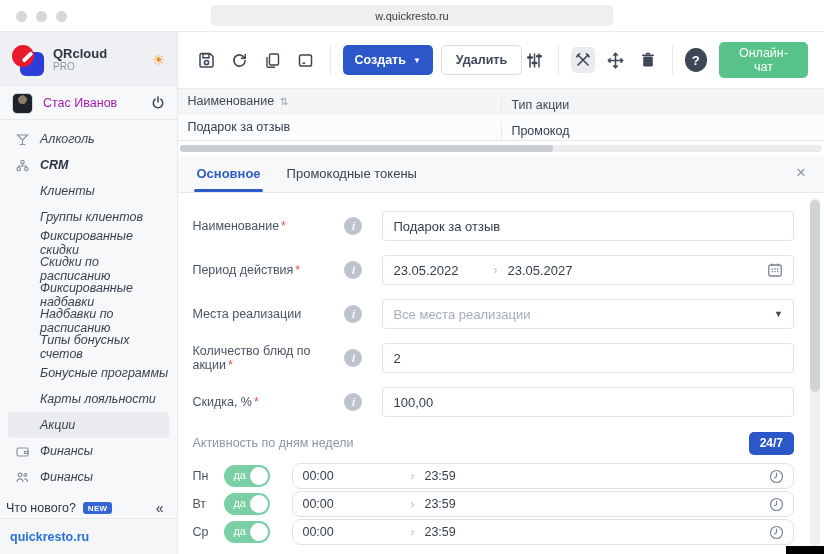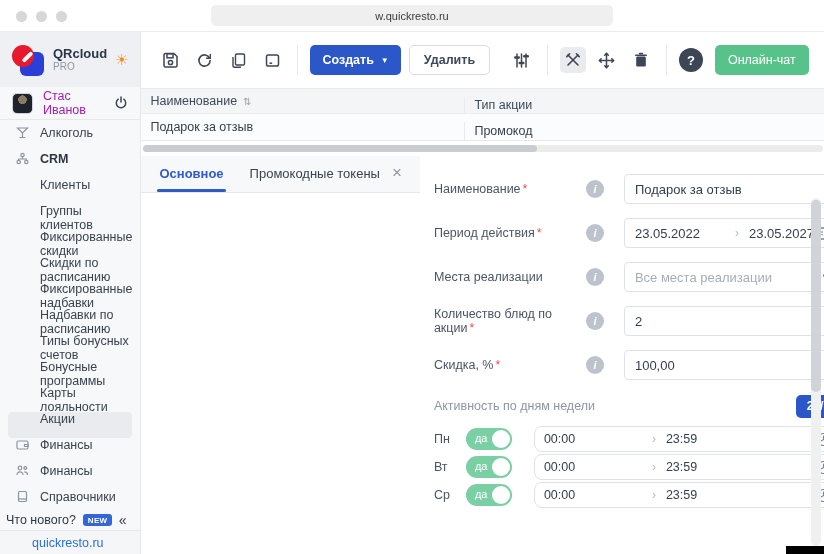--- a/index.html
+++ b/index.html
@@ -28,72 +28,72 @@
   .brand-name { font-size:13px; font-weight:bold; color:#2b3644; }
   .brand-tier { font-size:10px; color:#8d96a3; }
   .sun { margin-left:auto; color:#f0931f; font-size:15px; }
   .user-row { height:33px; display:flex; align-items:center; padding:0 12px; border-bottom:1px solid #e6e8ec; flex:none; }
   .avatar { width:21px; height:21px; border-radius:5px; margin-right:10px; flex:none;
     background:radial-gradient(circle at 50% 30%, #8a7a66 0 26%, #1d222b 27%); border:1px solid #cfd3d9; }
   .user-name { font-size:12.5px; color:#a21caf; }
   .power { margin-left:auto; color:#3c4654; display:flex; }
 
   .menu { flex:1; padding:6px 8px 0 8px; overflow:hidden; }
-  .menu-item { height:26px; display:flex; border-radius:4px;
-    padding-left:6px; font-size:12.5px; color:#39434f; cursor:default; }
+  .menu-item { height:26px; display:flex; align-items:center; border-radius:4px;
+    padding-left:6px; font-size:12.5px; color:#39434f; cursor:default;font-style:italic; }
   .menu-item .mi-icon { width:16px; margin-right:10px; color:#8b94a1; display:flex; justify-content:center; flex:none; }
   .menu-item.sub { padding-left:32px; }
   .menu-item.bold { font-weight:bold; color:#2b3644; }
   .menu-item.active { background:#e9ebee; }
 
   .whats-new { height:21px; display:flex; align-items:center; padding:0 14px 0 6px; flex:none; }
   .wn-label { font-size:12.5px; color:#2e3745; }
   .wn-badge { margin-left:7px; background:#3566d6; color:#fff; font-size:8px; font-weight:bold;
     padding:2px 5px 1px; border-radius:3px; letter-spacing:.3px; }
   .wn-collapse { margin-left:auto; font-size:14px; color:#2e3745; }
-  .site-row { height:24px; border-top:1px solid #e6e8ec; background:#f5f6f8; display:flex; align-items:center;
-    padding-left:32px; flex:none; }
+  .site-row { height:36px; border-top:1px solid #e6e8ec; background:#f5f6f8; display:flex; align-items:center;
+    padding-left:10px; flex:none;font-weight:bold; }
   .site-link { font-size:12.5px; color:#2a6fd4; }
 
   
   .main { flex:1; display:flex; flex-direction:column; position:relative; background:#fff; }
 
   .toolbar { height:56px; display:flex; align-items:center; padding:0 16px; flex:none; }
   .tb-icon { color:#3c4654; display:flex; align-items:center; justify-content:center;
     width:26px; height:26px; border-radius:5px; }
   .tb-icon + .tb-icon { margin-left:8px; }
   .tb-icon.active-bg { background:#e9ebee; }
   .tb-sep { width:1px; height:30px; background:#e6e8ec; margin:0 12px; }
   .btn-create { height:30px; background:#2b57c8; color:#fff; border:none; border-radius:5px;
     font-size:12.5px; font-weight:bold; padding:0 12px; display:flex; align-items:center; gap:7px;
     font-family:inherit; }
   .btn-create .caret { font-size:8px; }
   .btn-delete { height:30px; background:#fff; color:#3e4a58; border:1px solid #d9dce0; border-radius:5px;
     font-size:12.5px; font-weight:bold; padding:0 14px; margin-left:8px; font-family:inherit; }
   .tb-right { margin-left:auto; display:flex; align-items:center; }
   .help-circle { width:24px; height:24px; border-radius:50%; background:#3c4654; color:#fff;
     font-size:13px; font-weight:bold; display:flex; align-items:center; justify-content:center; }
-  .btn-chat { height:30px; background:#57c38a; color:#fff; border:none; border-radius:5px;
+  .btn-chat { height:36px; background:#57c38a; color:#fff; border:none; border-radius:5px;
     font-size:12.5px; padding:0 13px; margin-left:12px; font-family:inherit; }
 
   
   .grid-head, .grid-row { display:grid; grid-template-columns:323px 1fr; }
   .grid-head { background:#f3f5f7; height:25px; border-top:1px solid #e8eaee; }
   .grid-head .cell { font-size:12.5px; color:#3e4a58; display:flex; align-items:center; padding-left:9px; }
   .sort-glyph { font-size:10px; color:#9aa2ad; margin-left:6px; }
   .grid-row { background:#fbfcfe; height:28px; border-top:1px solid #eceef2; border-bottom:1px solid #e8eaee; }
   .grid-row .cell { font-size:12.5px; color:#333f4d; display:flex; align-items:center; padding-left:9px; }
   .cell.c2 { border-left:1px solid #e8eaee;margin-top:8px; }
 
   .hscroll-zone { height:15px; display:flex; align-items:center; padding:0 2px; flex:none; }
   .hscroll-track { position:relative; height:7px; width:100%; background:#ececec; border-radius:4px; }
   .hscroll-thumb { position:absolute; left:0; top:0; height:7px; width:58%; background:#c9ccd0; border-radius:4px; }
 
   
-  .panel { flex:1; display:flex; flex-direction:row; position:relative; }
+  .panel { flex:1; display:flex; flex-direction:column; position:relative; }
   .tabbar { height:37px; background:#f7f8fa; border-bottom:1px solid #e6e8ec; display:flex; align-items:flex-end;
     padding:0 16px; flex:none; position:relative; }
   .tab { font-size:13px; color:#39434f; padding:0 2px 11px; margin-right:22px; position:relative; }
   .tab.active { color:#2e5bc7; font-weight:bold; }
   .tab.active::after { content:""; position:absolute; left:0; right:0; bottom:0; height:3px; background:#2e5bc7; border-radius:2px; }
   .tab-close { position:absolute; right:18px; top:8px; font-size:17px; color:#8d96a3; line-height:1; }
 
   .form { padding:18px 30px 0 14px; }
   .f-row { display:flex; align-items:center; height:30px; margin-bottom:14px; }
   .f-label { width:152px; font-size:12.5px; color:#4a5563; flex:none; }

